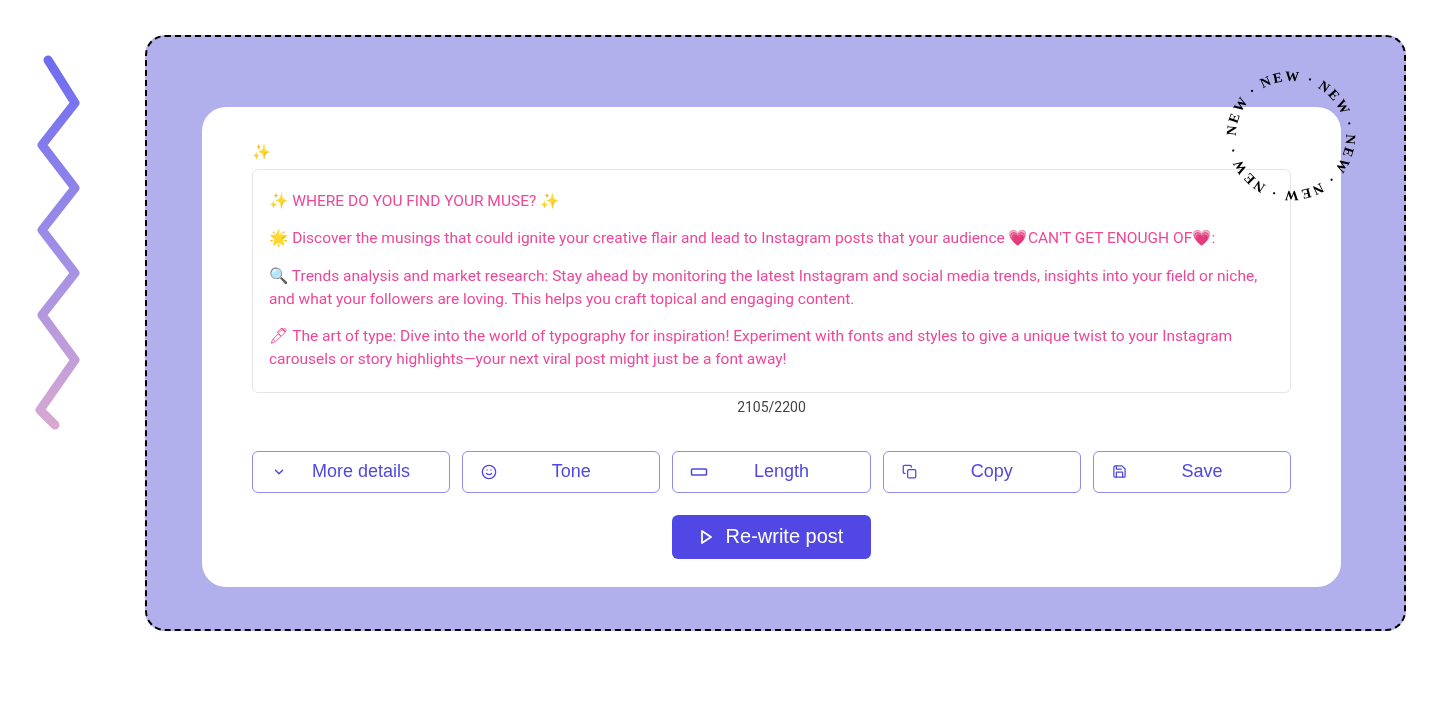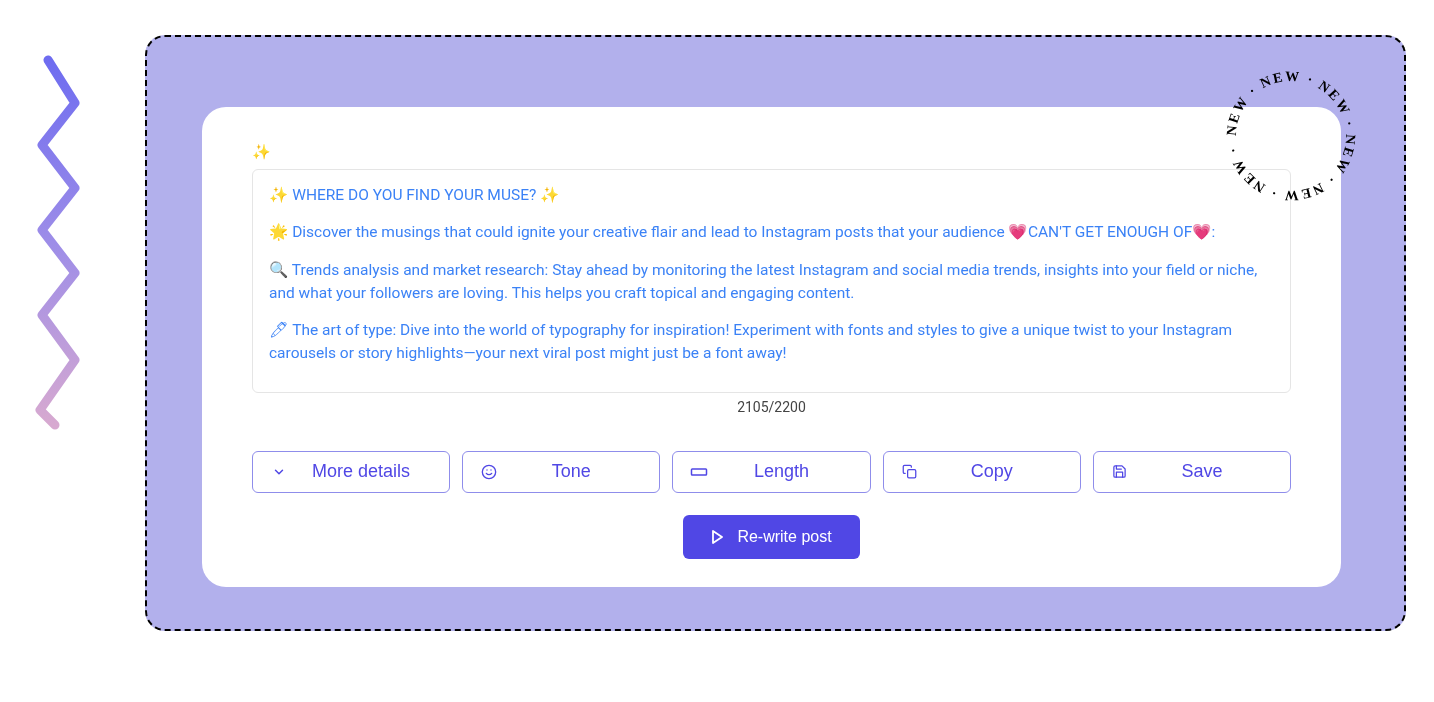--- a/index.html
+++ b/index.html
@@ -72,33 +72,33 @@
 
     .subtitle {
       font-size: 15px;
       color: #555;
       margin-bottom: 12px;
     }
 
     .caption-box {
       border: 1px solid #e5e5e5;
       border-radius: 6px;
-      padding: 14px 16px;
+      padding: 20px 16px;
       font-size: 15.5px;
       line-height: 1.5;
-      color: #3b82f6;
+      color: #ec4899;
       margin-bottom: 6px;
     }
 
     .caption-box p {
       margin-bottom: 14px;
     }
 
     .caption-box p:last-child {
-      margin-bottom: 12px;
+      margin-bottom: 0;
     }
 
     .char-count {
       text-align: center;
       font-size: 14px;
       color: #444;
       margin-bottom: 36px;
     }
 
     .button-row {
@@ -142,21 +142,21 @@
       justify-content: center;
     }
 
     .btn-primary {
       background: #5047e5;
       color: #ffffff;
       border: none;
       border-radius: 6px;
       height: 44px;
       padding: 0 28px;
-      font-size: 16px;
+      font-size: 20px;
       font-weight: 500;
       cursor: pointer;
       display: flex;
       align-items: center;
       gap: 14px;
     }
 
     .btn-primary .icon {
       display: flex;
       align-items: center;

